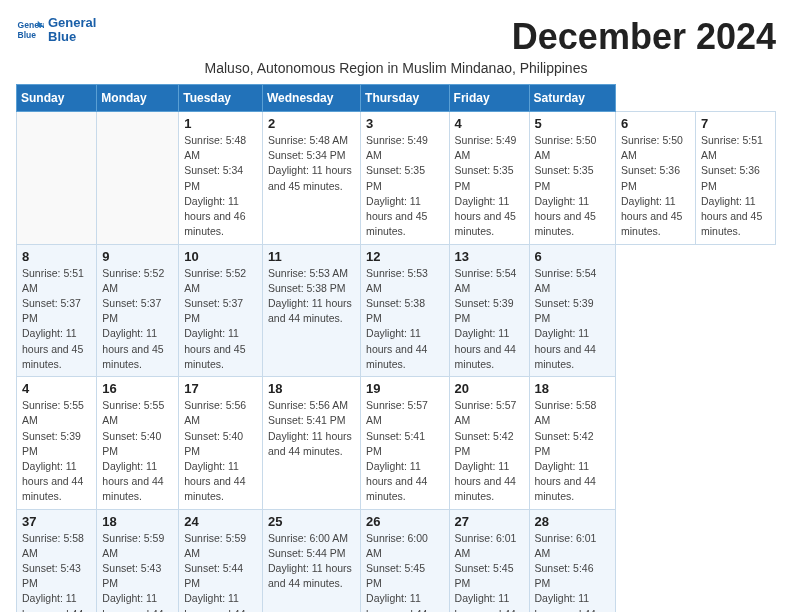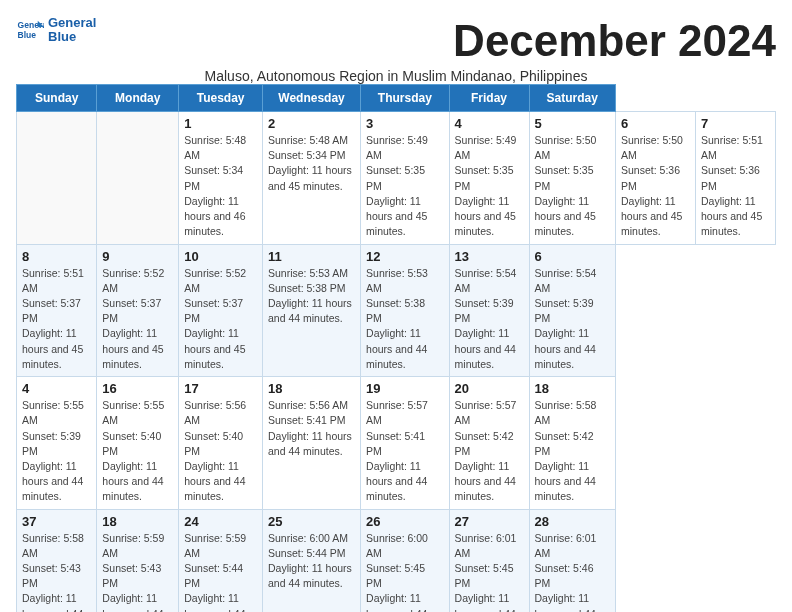--- a/index.html
+++ b/index.html
@@ -21,45 +21,46 @@
       font-weight: bold;
       line-height: 1.1;
     }
     .logo-icon {
       width: 28px;
       height: 28px;
       margin-right: 4px;
     }
     .month-title {
       text-align: right;
-      font-size: 44px;
+      font-size: 36px;
       font-weight: bold;
       color: #222;
       margin-bottom: 2px;
     }
     .subtitle {
       text-align: center;
       font-size: 14px;
       color: #333;
+      margin-bottom: 8px;
     }
     .top-row {
       display: flex;
       justify-content: space-between;
       align-items: flex-start;
       margin-bottom: 0;
     }
     table {
       width: 100%;
       border-collapse: collapse;
       font-size: 11px;
     }
     thead tr th {
       background: #2272b9;
       color: #fff;
-      text-align: center;
+      text-align: left;
       padding: 6px 4px;
       font-size: 12px;
       border: 1px solid #5a9fd4;
     }
     tbody tr td {
       border: 1px solid #c8daea;
       vertical-align: top;
       padding: 4px 5px;
       min-height: 70px;
       background: #fff;

